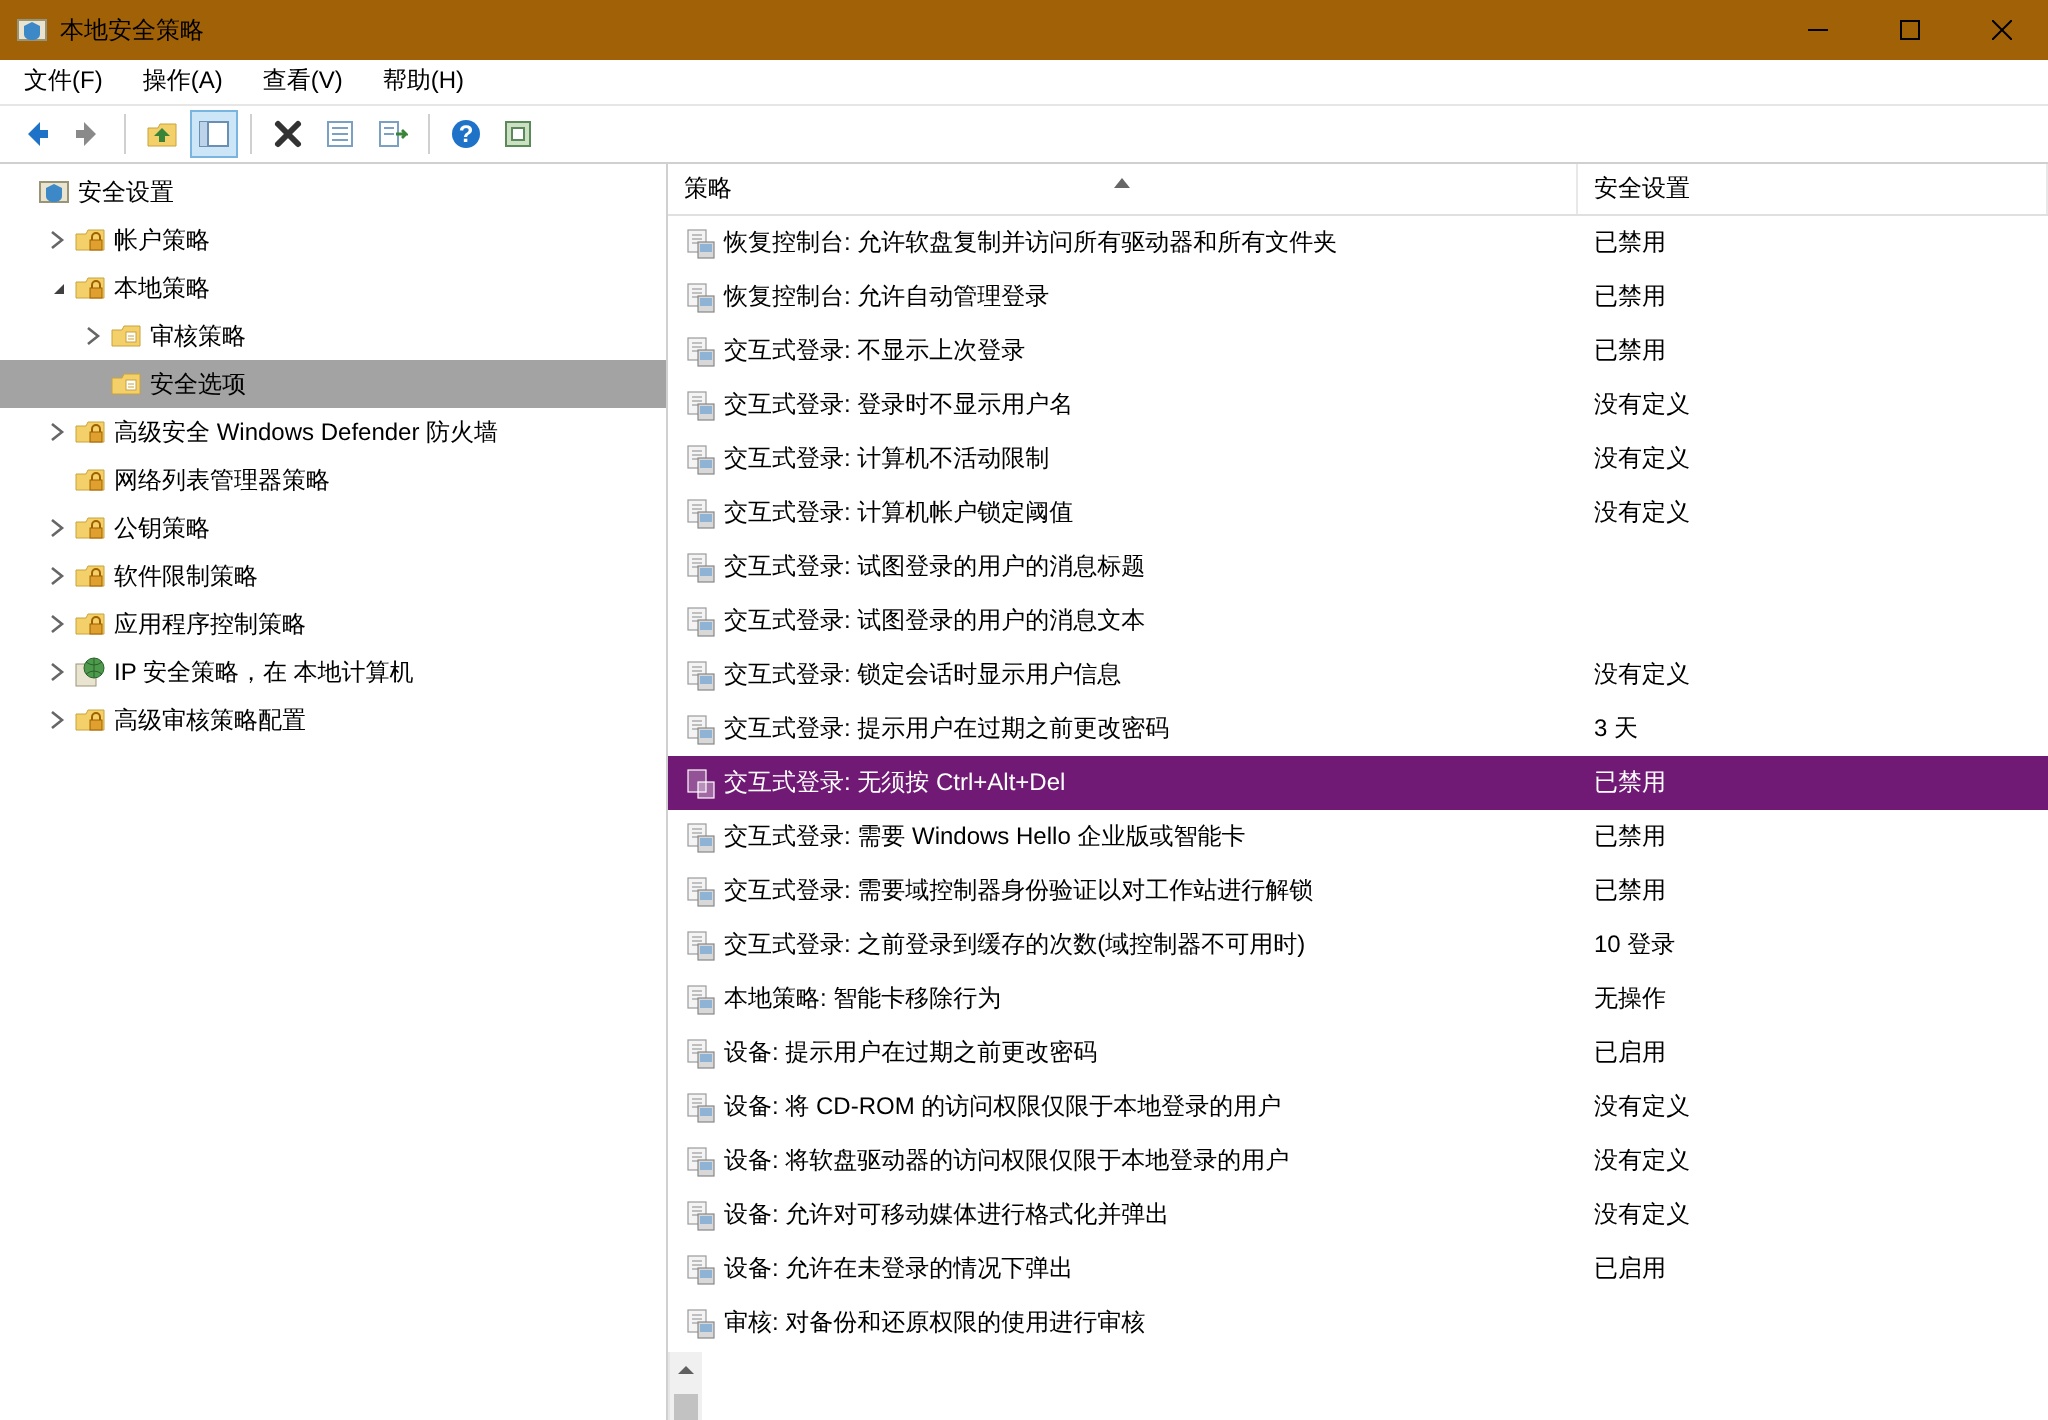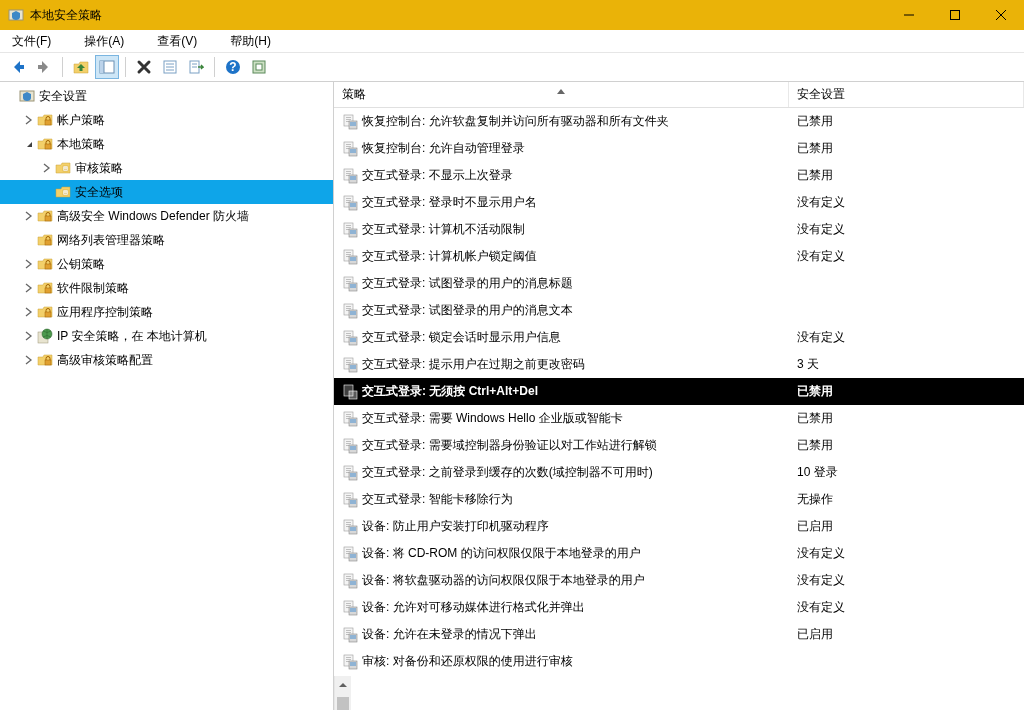--- a/index.html
+++ b/index.html
@@ -1,56 +1,56 @@
 <!DOCTYPE html>
 <html><head>
 <meta charset="utf-8">
 <style>
 * { margin: 0; padding: 0; box-sizing: border-box; font-family: "Microsoft YaHei", "Segoe UI", Tahoma, sans-serif; font-size: 12px; }
 body { background: #fff; width: 1024px; height: 710px; overflow: hidden; }
 
-.titlebar { height: 30px; background: #eab308; display: flex; align-items: center; padding-left: 8px; }
+.titlebar { height: 30px; background: #a16207; display: flex; align-items: center; padding-left: 8px; }
 .titlebar .app-icon { width: 16px; height: 16px; margin-right: 6px; display: inline-flex; align-items: center; justify-content: center; }
 .titlebar .title { flex: 0 0 auto; font-size: 12px; color: #000; }
 .titlebar .spacer { flex: 1; }
 .titlebar .win-btn { width: 46px; height: 30px; display: flex; align-items: center; justify-content: center; }
 .titlebar .win-btn svg { width: 10px; height: 10px; stroke: #000; stroke-width: 1; fill: none; }
 
-.menubar { height: 22px; display: flex; align-items: center; padding: 0 8px; gap: 25px; }
+.menubar { height: 22px; display: flex; align-items: flex-start; padding: 0 8px; gap: 12px; }
 .menubar .menu-item { font-size: 12px; padding: 2px 4px; cursor: default; }
 
 .toolbar { height: 30px; border-top: 1px solid #e6e6e6; border-bottom: 1px solid #d0d0d0; display: flex; align-items: center; padding: 0 6px; gap: 2px; }
 .toolbar .tb-btn { width: 24px; height: 24px; display: flex; align-items: center; justify-content: center; border: 1px solid transparent; }
 .toolbar .tb-sep { width: 1px; height: 20px; background: #d0d0d0; margin: 0 4px; }
 .toolbar .tb-btn.active { background: #cde6f7; border: 1px solid #7ab5e0; }
 .toolbar svg { width: 16px; height: 16px; }
 
 .content { display: flex; height: calc(710px - 30px - 22px - 30px); }
 
 .tree-pane { width: 334px; border-right: 1px solid #d0d0d0; overflow: auto; padding-top: 2px; }
 .tree-row { display: flex; align-items: center; height: 24px; padding-left: 4px; cursor: default; white-space: nowrap; }
-.tree-row.selected { background: #0ea5e9; }
+.tree-row.selected { background: #a3a3a3; }
 .tree-indent { display: inline-block; }
 .tree-expander { width: 14px; height: 14px; display: inline-flex; align-items: center; justify-content: center; margin-right: 1px; }
 .tree-expander svg { width: 10px; height: 10px; }
 .tree-icon { width: 16px; height: 16px; display: inline-flex; align-items: center; justify-content: center; margin-right: 4px; }
 .tree-label { font-size: 12px; }
 
 .list-pane { flex: 1; display: flex; flex-direction: column; overflow: hidden; }
 .list-inner { flex: 1; overflow: auto; }
 .list-header { display: flex; height: 26px; border-bottom: 1px solid #e0e0e0; position: sticky; top: 0; background: #fff; }
 .list-header .col { display: flex; align-items: center; padding: 0 8px; font-size: 12px; border-right: 1px solid #e8e8e8; }
 .col-policy { width: 455px; }
 .col-setting { flex: 1; }
 .list-header .col-policy { position: relative; }
 .sort-ind { position: absolute; left: 50%; top: 1px; transform: translateX(-50%); }
 .sort-ind svg { width: 8px; height: 5px; }
 
 .list-row { display: flex; height: 27px; }
-.list-row.selected { background: #000000; color: #fff; font-weight: bold; }
+.list-row.selected { background: #701a75; color: #fff; }
 .list-row .cell { display: flex; align-items: center; padding: 0 8px; font-size: 12px; overflow: hidden; white-space: nowrap; }
 .list-row .cell.col-policy { gap: 4px; }
 .row-icon { width: 16px; height: 16px; display: inline-flex; align-items: center; justify-content: center; flex: 0 0 16px; }
 
 .scrollbar-v { width: 17px; background: #f0f0f0; border-left: 1px solid #e6e6e6; display: flex; flex-direction: column; }
 .scrollbar-v .sb-btn { height: 17px; display: flex; align-items: center; justify-content: center; }
 .scrollbar-v .sb-track { flex: 1; position: relative; }
 .scrollbar-v .sb-thumb { position: absolute; left: 2px; right: 2px; top: 4px; height: 180px; background: #c2c2c2; }
 .scrollbar-v svg { width: 8px; height: 8px; }
 
@@ -612,39 +612,39 @@
               <span class="row-icon">
                 <svg viewBox="0 0 16 16">
                   <rect x="2" y="1" width="9" height="11" fill="#f4f4f4" stroke="#9a9a9a" stroke-width="0.6"></rect>
                   <line x1="4" y1="3.5" x2="9" y2="3.5" stroke="#9a9a9a" stroke-width="0.6"></line>
                   <line x1="4" y1="5.5" x2="9" y2="5.5" stroke="#9a9a9a" stroke-width="0.6"></line>
                   <line x1="4" y1="7.5" x2="9" y2="7.5" stroke="#9a9a9a" stroke-width="0.6"></line>
                   <rect x="7" y="7" width="8" height="8" fill="#d8d8d8" stroke="#888" stroke-width="0.6"></rect>
                   <rect x="8" y="8" width="6" height="4" fill="#8fb3d4"></rect>
                 </svg>
               </span>
-              <span>交互式登录: 智能卡移除行为</span>
+              <span>本地策略: 智能卡移除行为</span>
             </div>
             <div class="cell col-setting">
               <span>无操作</span>
             </div>
           </div>
           <div class="list-row">
             <div class="cell col-policy">
               <span class="row-icon">
                 <svg viewBox="0 0 16 16">
                   <rect x="2" y="1" width="9" height="11" fill="#f4f4f4" stroke="#9a9a9a" stroke-width="0.6"></rect>
                   <line x1="4" y1="3.5" x2="9" y2="3.5" stroke="#9a9a9a" stroke-width="0.6"></line>
                   <line x1="4" y1="5.5" x2="9" y2="5.5" stroke="#9a9a9a" stroke-width="0.6"></line>
                   <line x1="4" y1="7.5" x2="9" y2="7.5" stroke="#9a9a9a" stroke-width="0.6"></line>
                   <rect x="7" y="7" width="8" height="8" fill="#d8d8d8" stroke="#888" stroke-width="0.6"></rect>
                   <rect x="8" y="8" width="6" height="4" fill="#8fb3d4"></rect>
                 </svg>
               </span>
-              <span>设备: 防止用户安装打印机驱动程序</span>
+              <span>设备: 提示用户在过期之前更改密码</span>
             </div>
             <div class="cell col-setting">
               <span>已启用</span>
             </div>
           </div>
           <div class="list-row">
             <div class="cell col-policy">
               <span class="row-icon">
                 <svg viewBox="0 0 16 16">
                   <rect x="2" y="1" width="9" height="11" fill="#f4f4f4" stroke="#9a9a9a" stroke-width="0.6"></rect>

